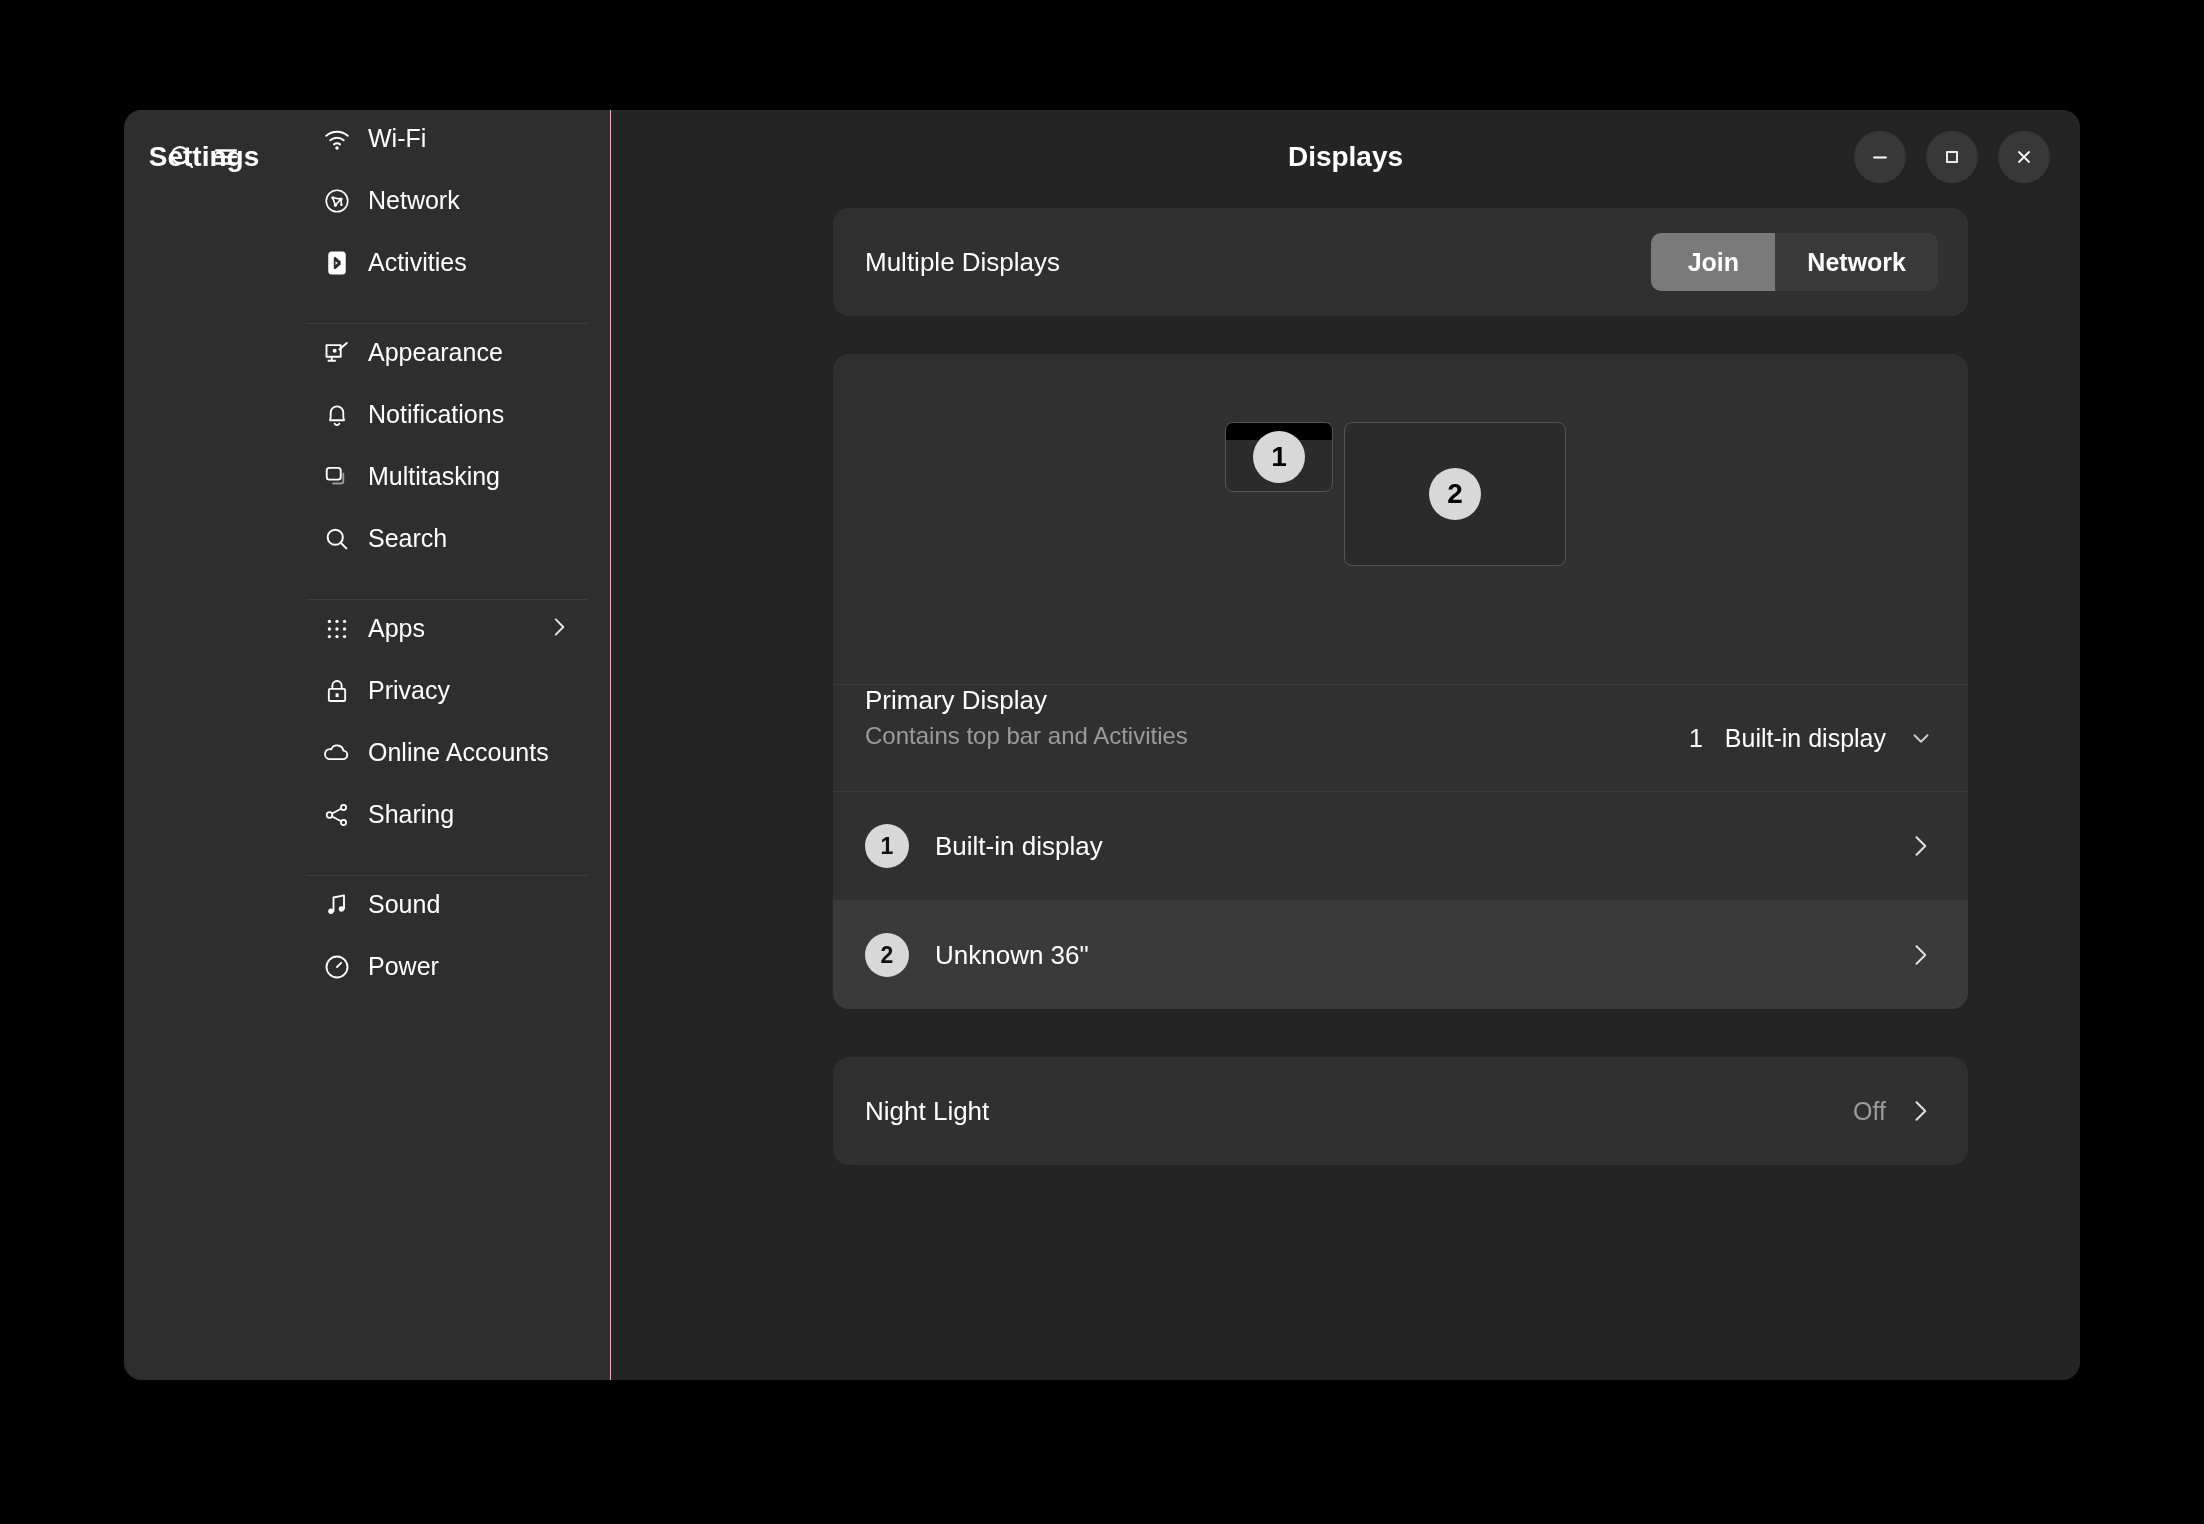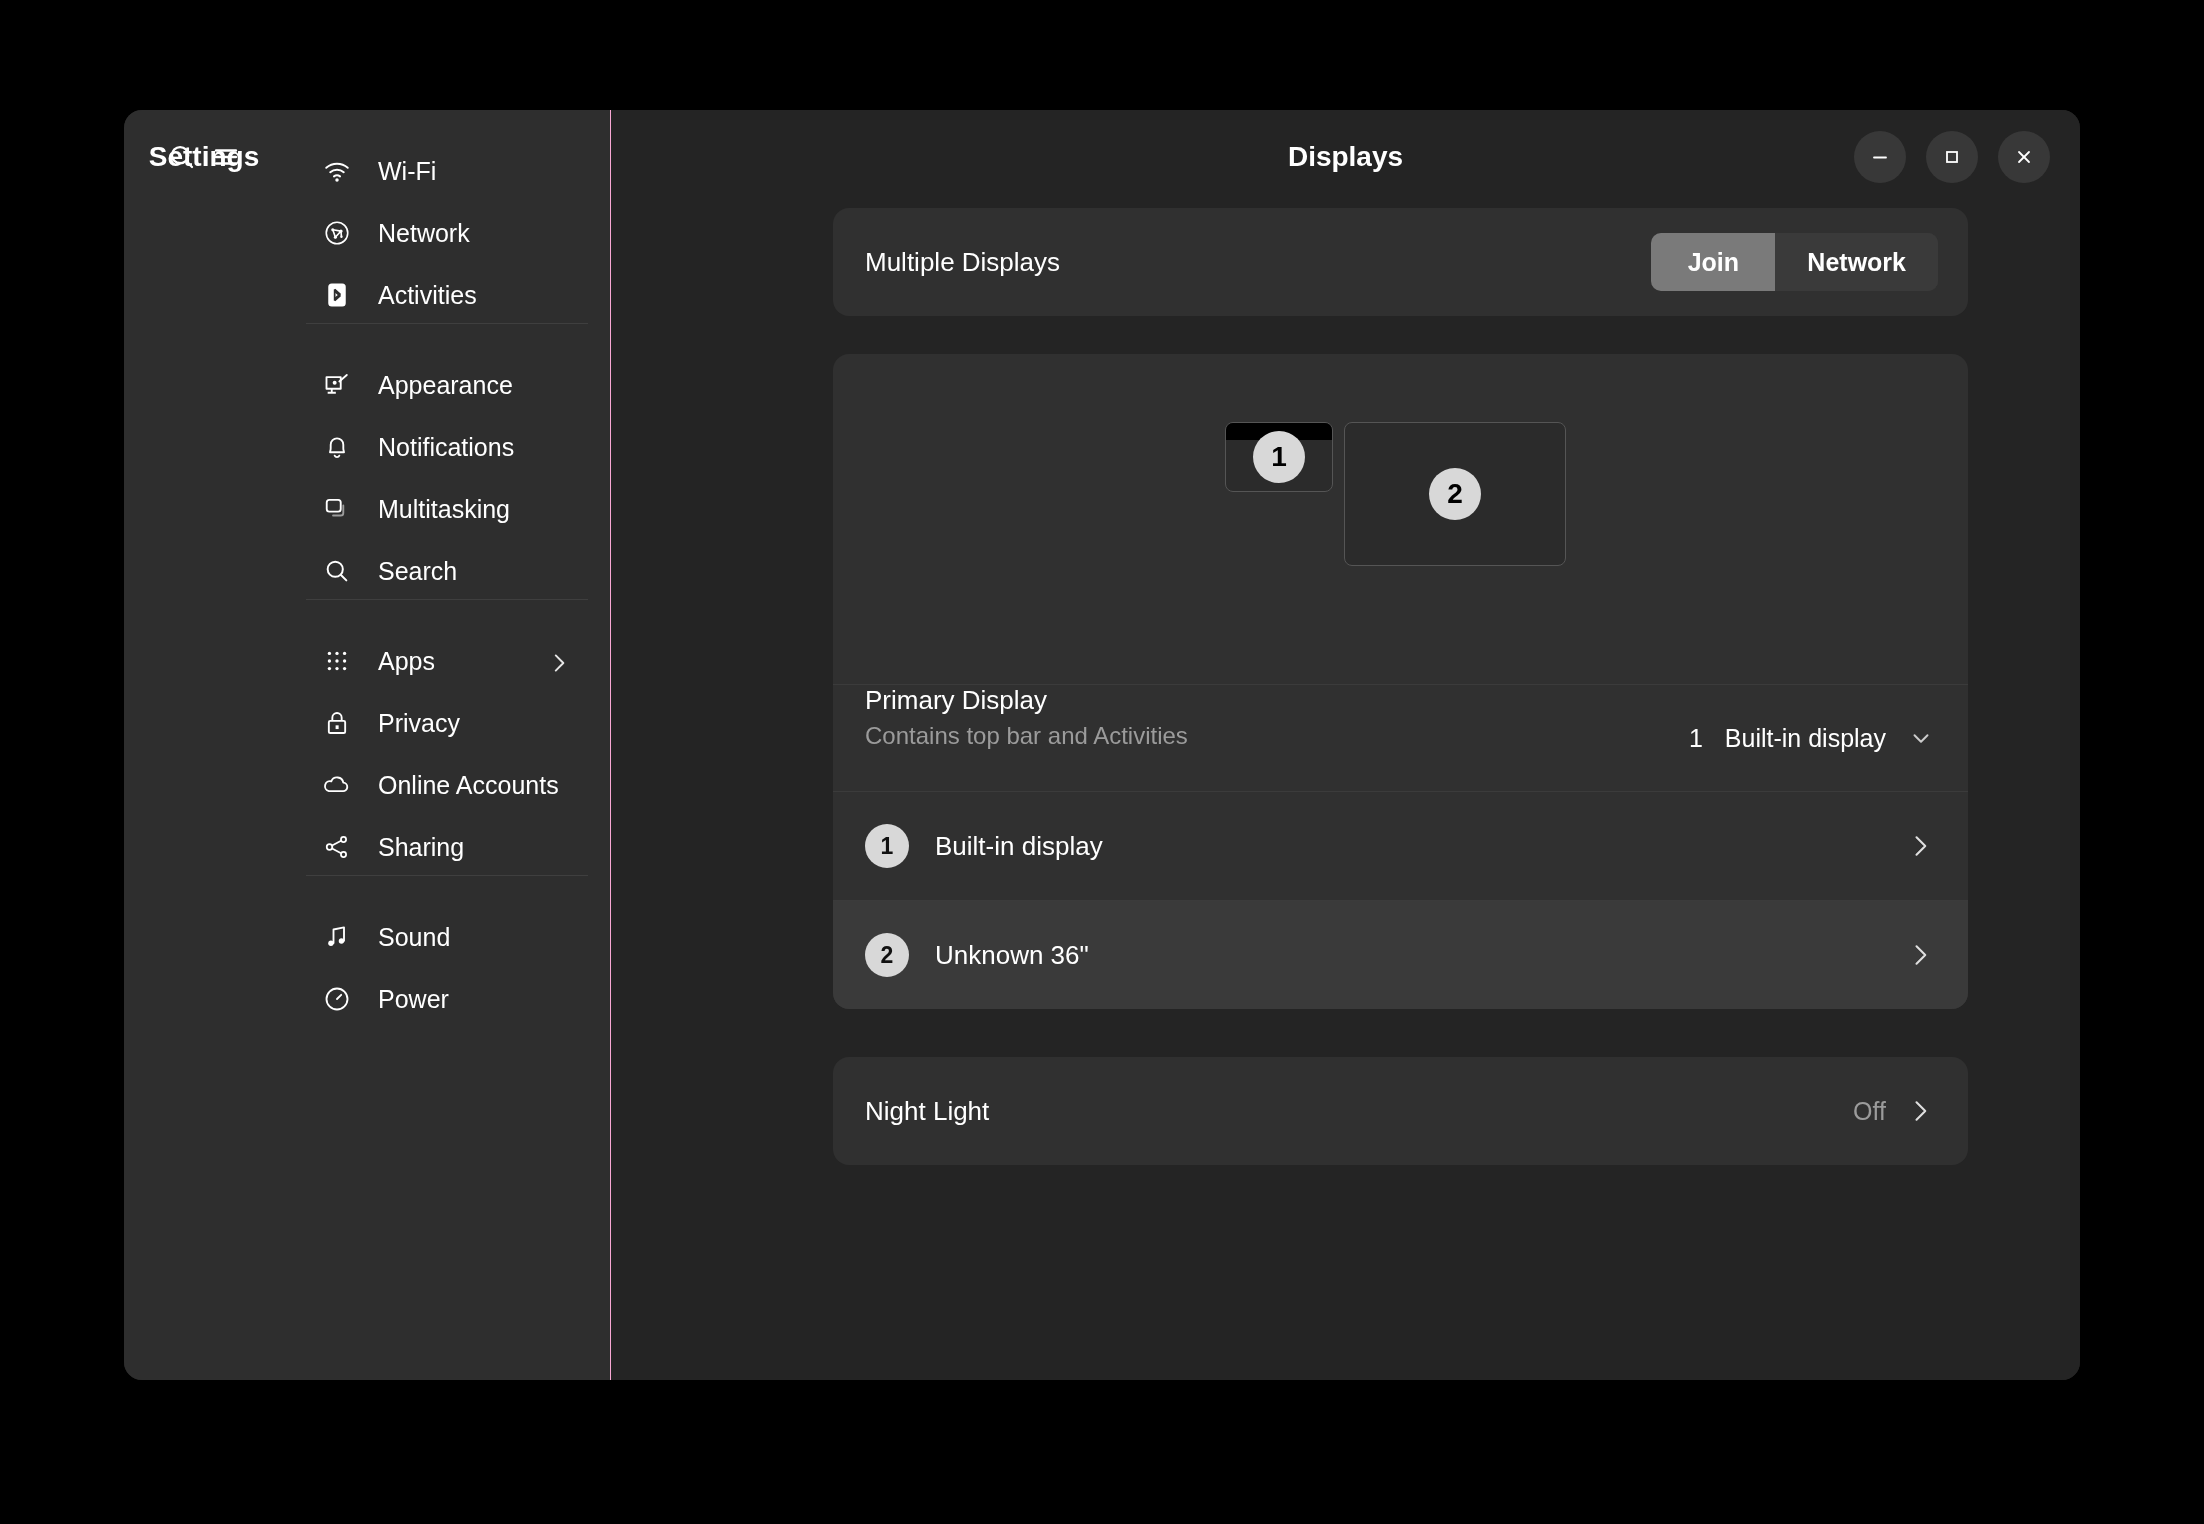--- a/index.html
+++ b/index.html
@@ -77,26 +77,26 @@
 
   .sb-group { padding: 14px 0 13px 0; }
   .sb-divider {
     height: 1px;
     background: #3f3f3f;
     margin: 0 2px;
   }
 
   .sb-item {
     display: flex;
-    align-items: flex-end;
+    align-items: flex-start;
     height: 62px;
     padding: 0 18px;
     border-radius: 10px;
     cursor: pointer;
-    gap: 26px;
+    gap: 16px;
   }
   .sb-item .sb-icon {
     width: 30px;
     height: 30px;
     flex-shrink: 0;
     display: flex;
     align-items: center;
     justify-content: center;
     color: #ffffff;
   }

